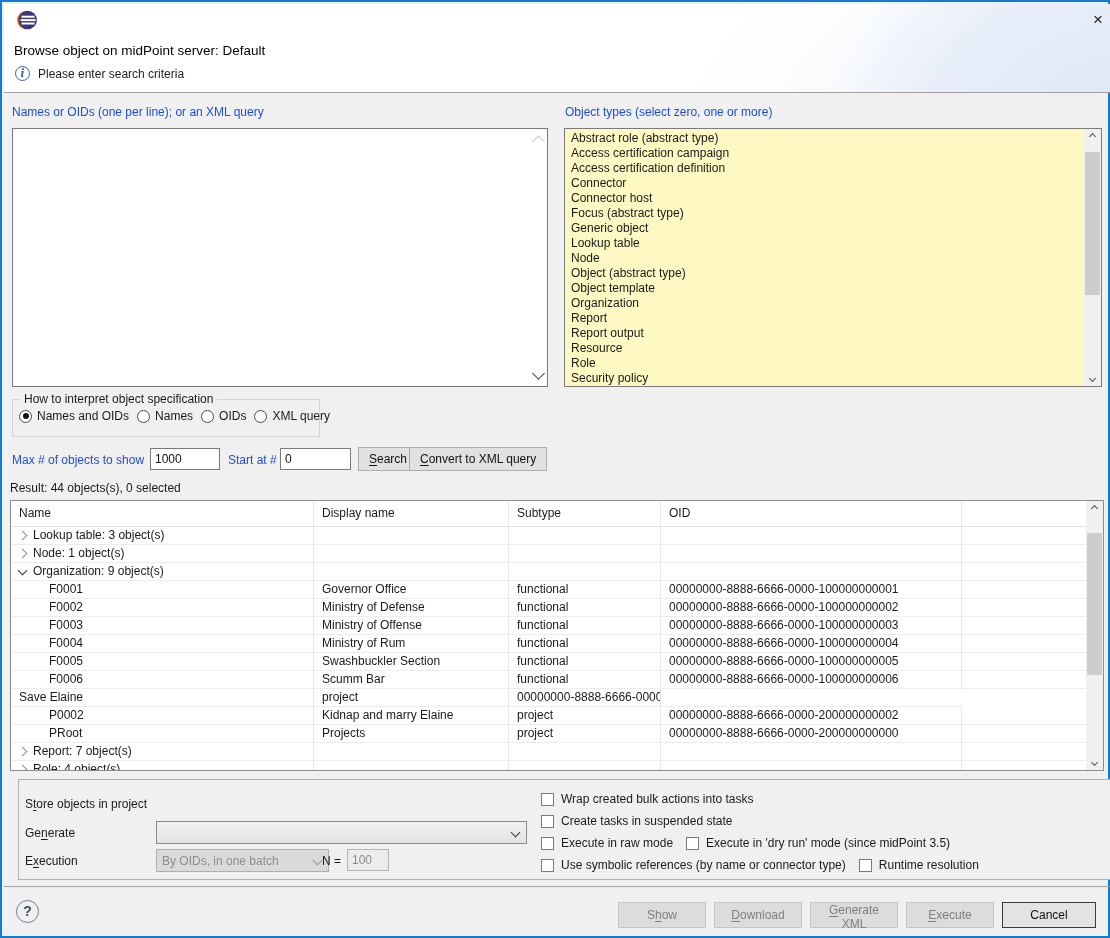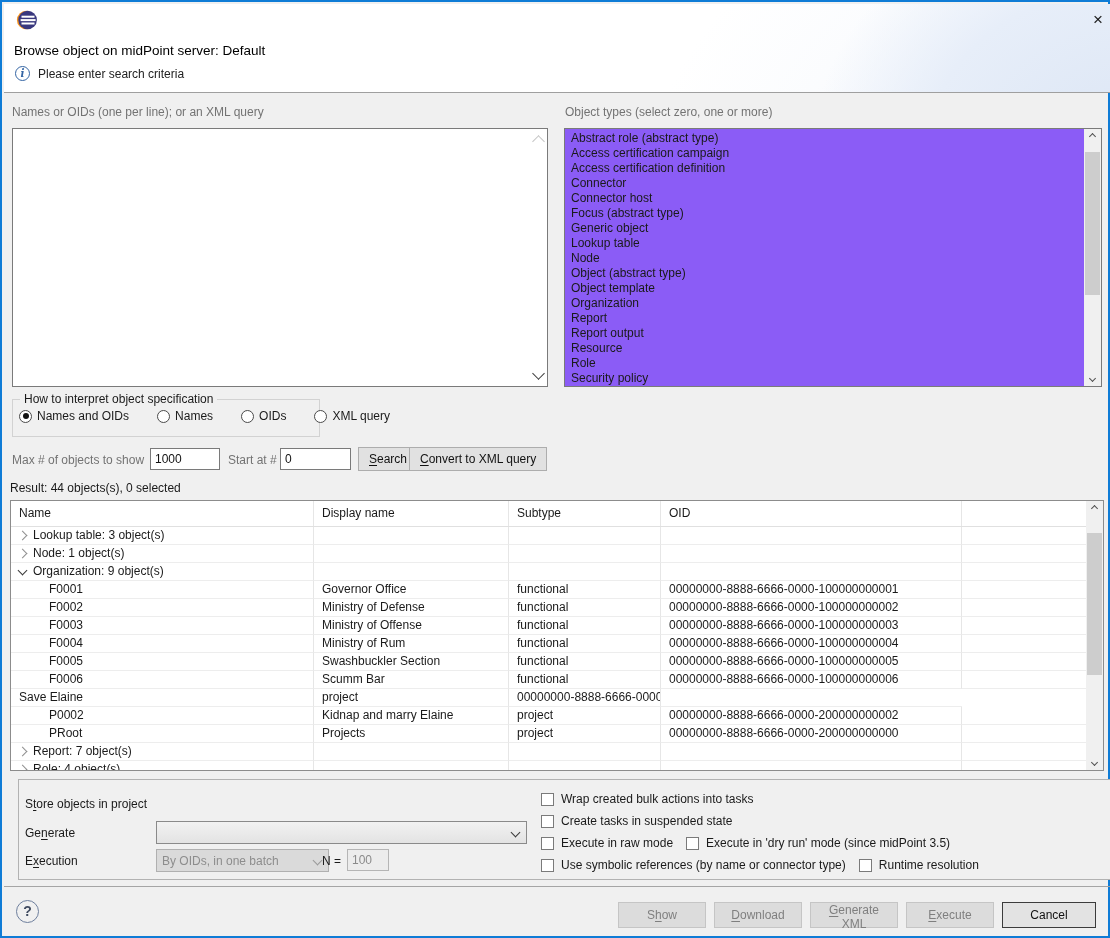--- a/index.html
+++ b/index.html
@@ -20,26 +20,26 @@
   .close-btn { position:absolute; left:1082px; top:4px; width:24px; height:24px;
     font-size:17px; line-height:24px; text-align:center; color:#1a1a1a; cursor:default; }
   .dialog-title { position:absolute; left:10px; top:39px; font-size:13.5px; font-weight:normal; color:#000; }
   .info-row { position:absolute; left:11px; top:62px; display:flex; align-items:center; gap:8px; }
   .info-icon { width:15px; height:15px; border:1.4px solid #3465a4; border-radius:50%;
     color:#3465a4; font-family:"DejaVu Serif", serif; font-size:10.5px; font-weight:bold;
     text-align:center; line-height:12.5px; font-style:italic; }
   .info-text { font-size:12px; color:#222; }
 
   
-  .panel-label { position:absolute; font-size:12px; color:#737373; }
+  .panel-label { position:absolute; font-size:12px; color:#1d4ed8; }
 
   .names-box { position:absolute; left:10px; top:126px; width:536px; height:259px;
     background:#fff; border:1px solid #7a7a7a; }
   .types-box { position:absolute; left:562px; top:126px; width:538px; height:259px;
-    background:#8b5cf6; border:1px solid #7a7a7a; overflow:hidden; }
+    background:#fef9c3; border:1px solid #7a7a7a; overflow:hidden; }
   .types-inner { position:absolute; left:0; top:2px; right:17px; }
   .list-item { height:15px; line-height:15px; padding-left:6px; white-space:nowrap; }
 
   
   .chev { display:inline-block; width:7px; height:7px;
     border-right:1.4px solid #8f8f8f; border-bottom:1.4px solid #8f8f8f; }
   .chev.right { transform:rotate(-45deg); }
   .chev.down  { transform:rotate(45deg); border-color:#3a3a3a; }
   .chev.up    { transform:rotate(-135deg); }
   .chev.small { width:5px; height:5px; border-width:1.2px; border-color:#505050; }
@@ -52,21 +52,21 @@
   .vscroll .arrow.bottom { bottom:0; }
   .vscroll .thumb { position:absolute; left:1px; width:15px; background:#cdcdcd; }
   .textarea-chev { position:absolute; right:4px; width:9px; height:9px;
     border-color:#c4c4c4; border-width:1.6px; }
 
   
   .groupbox { position:absolute; left:10px; top:397px; width:308px; height:38px;
     border:1px solid #d2d2d2; }
   .groupbox .legend { position:absolute; left:7px; top:-8px; background:#f0f0f0; padding:0 4px;
     white-space:nowrap; }
-  .radio-group { position:absolute; left:6px; top:9px; display:flex; gap:28px; align-items:center; }
+  .radio-group { position:absolute; left:6px; top:9px; display:flex; gap:8px; align-items:center; }
   .radio-opt { display:flex; align-items:center; gap:5px; white-space:nowrap; }
   .radio { width:13px; height:13px; border:1px solid #4a4a4a; border-radius:50%; background:#fff;
     position:relative; flex:0 0 auto; }
   .radio.sel::after { content:""; position:absolute; left:2.5px; top:2.5px; width:6px; height:6px;
     border-radius:50%; background:#111; }
 
   
   .txt-input { position:absolute; height:22px; border:1px solid #7a7a7a; background:#fff;
     font-family:inherit; font-size:12px; padding:0 4px; color:#111; }
   .btn { height:24px; background:#e1e1e1; border:1px solid #adadad; font-family:inherit;

